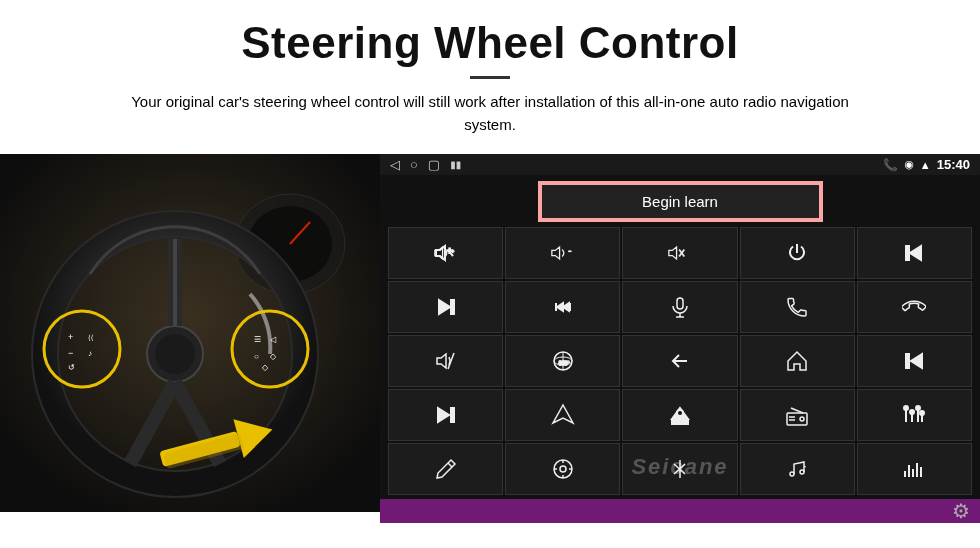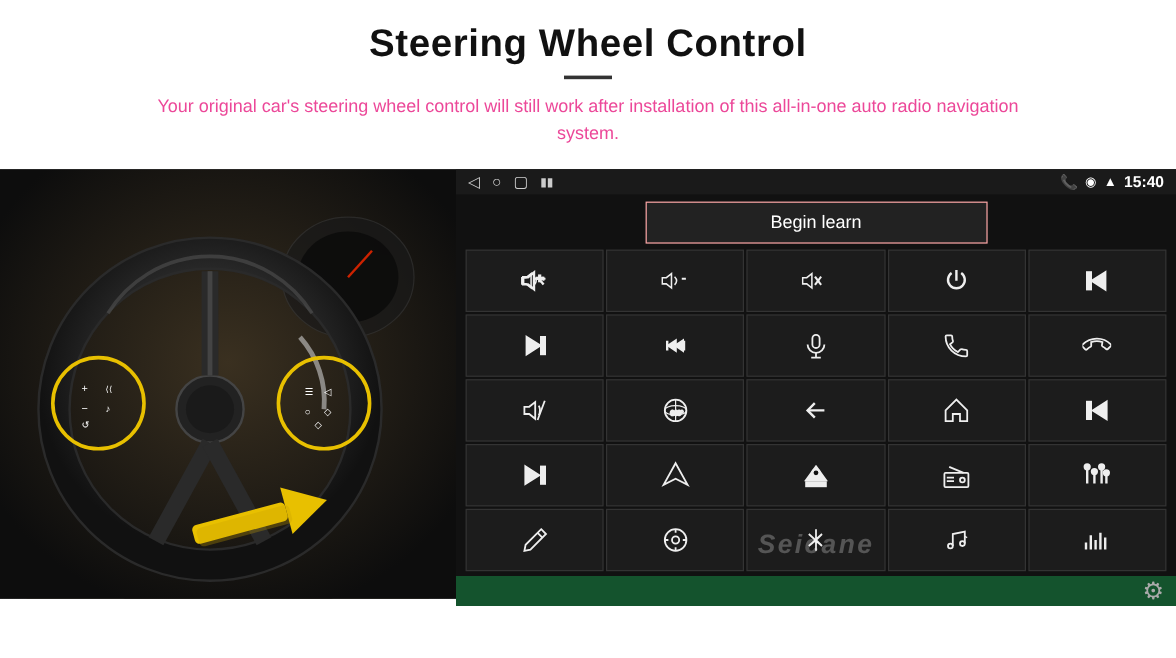--- a/index.html
+++ b/index.html
@@ -12,35 +12,35 @@
     }
     .page-wrapper {
       width: 980px;
       background: #fff;
     }
     .header-section {
       text-align: center;
       padding: 18px 60px 10px;
     }
     .main-title {
-      font-size: 32px;
+      font-size: 44px;
       font-weight: 900;
       color: #111;
       letter-spacing: 0.5px;
       margin-bottom: 8px;
     }
     .title-divider {
       width: 40px;
       height: 3px;
       background: #333;
       margin: 0 auto 12px;
     }
     .subtitle {
       font-size: 15px;
-      color: #ec4899;
+      color: #000000;
       line-height: 1.5;
       max-width: 750px;
       margin: 0 auto;
     }
     .content-area {
       display: flex;
       flex-direction: row;
       height: 358px;
       margin-top: 8px;
     }
@@ -93,21 +93,21 @@
       padding: 4px;
       gap: 3px;
     }
     .begin-learn-row {
       display: flex;
       justify-content: center;
       padding: 2px 8px;
     }
     .begin-learn-btn {
       background: #222;
-      border: 1px solid #fca5a5;
+      border: 4px solid #fca5a5;
       color: #fff;
       font-size: 15px;
       padding: 8px 60px;
       width: 285px;
       text-align: center;
       cursor: pointer;
     }
     .icon-grid {
       display: grid;
       grid-template-columns: repeat(5, 1fr);
@@ -128,21 +128,21 @@
       position: relative;
     }
     .icon-cell svg {
       width: 24px;
       height: 24px;
       fill: none;
       stroke: #eee;
       stroke-width: 2;
     }
     .bottom-bar {
-      background: #14532d;
+      background: #701a75;
       height: 28px;
       display: flex;
       align-items: center;
       justify-content: flex-end;
       padding: 0 10px;
     }
     .seicane-text {
       color: rgba(255,255,255,0.25);
       font-size: 22px;
       font-style: italic;

